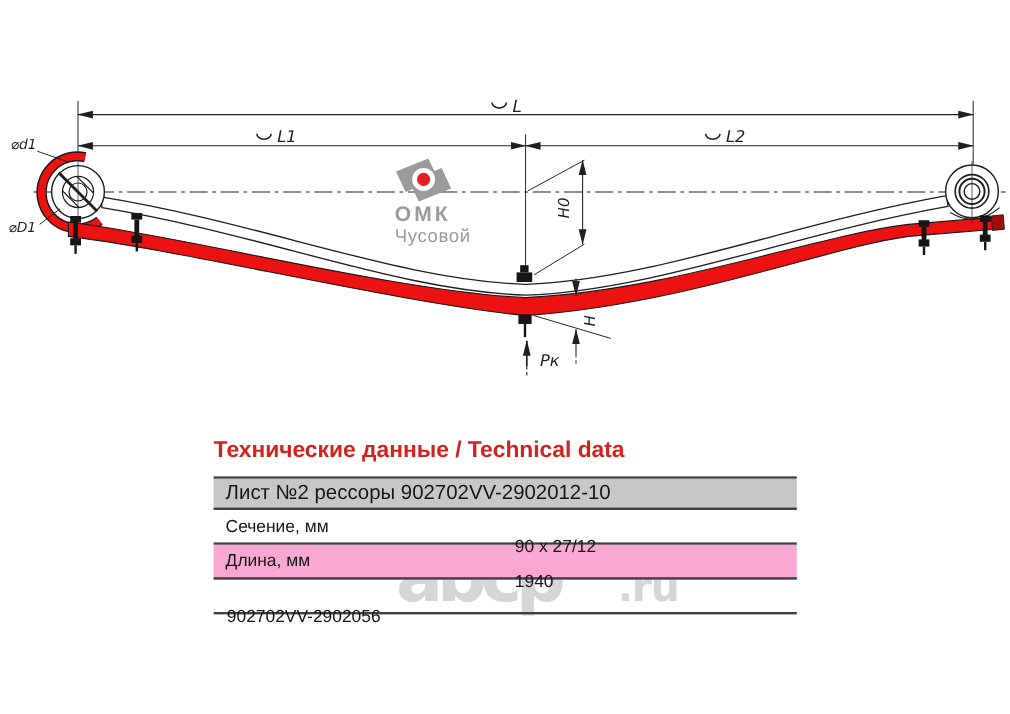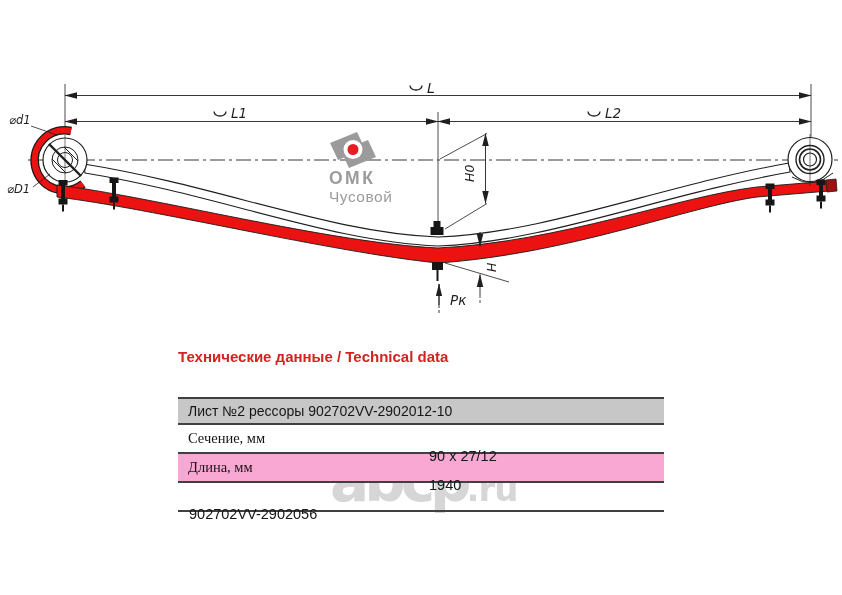--- a/index.html
+++ b/index.html
@@ -11,39 +11,39 @@
   .dimtext{font-family:"DejaVu Sans", sans-serif;font-style:italic;fill:#1f1f1f;}
   .logotxt{font-family:"Liberation Sans", sans-serif;fill:#9b9b9b;}
 
   
   #watermark{
     position:absolute;left:330px;top:452px;z-index:1;
     color:#d6d6d6;font-weight:bold;white-space:nowrap;
     font-family:"DejaVu Sans", sans-serif;line-height:1;
   }
   #watermark .brand{font-size:58px;letter-spacing:-5px;}
-  #watermark .tld{font-size:34px;letter-spacing:-1px;}
+  #watermark .tld{font-size:34px;letter-spacing:-1px;margin-left:48px;}
 
   
   #tech-title{
-    position:absolute;left:178px;top:348px;z-index:2;
-    font-size:15px;font-weight:bold;color:#d2231f;
+    position:absolute;left:178px;top:365px;z-index:2;
+    font-size:19px;font-weight:bold;color:#d2231f;
   }
   #tech-table{
     position:absolute;left:178px;top:397px;width:486px;z-index:2;
     border-top:2px solid #404040;font-size:14.5px;color:#161616;
   }
   .trow{display:flex;align-items:center;border-bottom:2px solid #404040;box-sizing:border-box;}
   .trow.header{height:26px;background:#c7c7c7;}
   .trow.data{height:29px;}
   .trow.gray{background:#f9a8d4;}
   .trow.white{background:transparent;}
-  .cell-label{width:240px;box-sizing:border-box;padding-left:10px;align-self:stretch;display:flex;align-items:center;font-family:Liberation Serif, serif;}
+  .cell-label{width:240px;box-sizing:border-box;padding-left:10px;align-self:stretch;display:flex;align-items:center;}
   .cell-value{flex:1;box-sizing:border-box;border-left:2px solid #404040;padding-left:9px;align-self:stretch;display:flex;align-items:center;margin-top:31px;}
-  .cell-span{padding-left:10px;font-size:14px;}
+  .cell-span{padding-left:10px;font-size:17px;}
 </style>
 </head>
 <body>
 
 <svg id="drawing" width="842" height="360" viewBox="0 0 842 360">
   <defs>
     <marker id="arw" viewBox="0 0 12 8" refX="11.5" refY="4" markerWidth="13" markerHeight="9" orient="auto-start-reverse" markerUnits="userSpaceOnUse">
       <path d="M0,1 L12,4 L0,7 Z" fill="#1f1f1f"></path>
     </marker>
     <clipPath id="bushclip">

